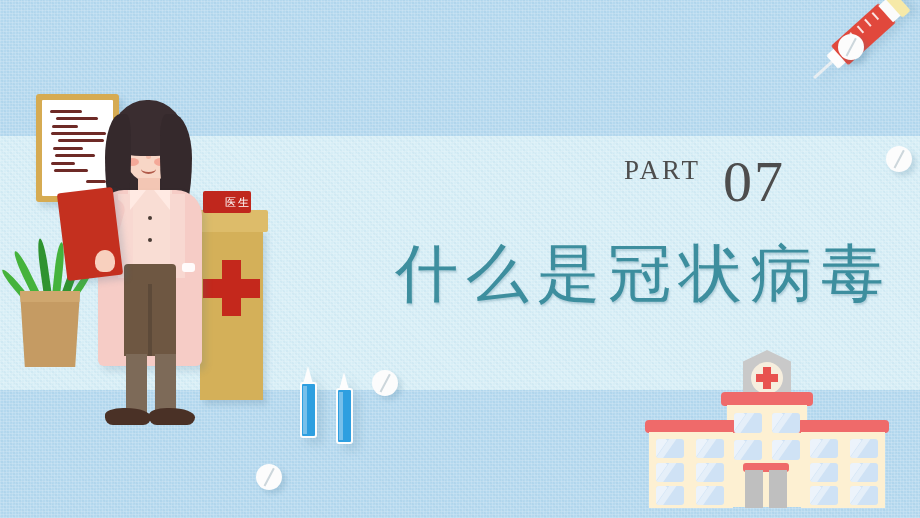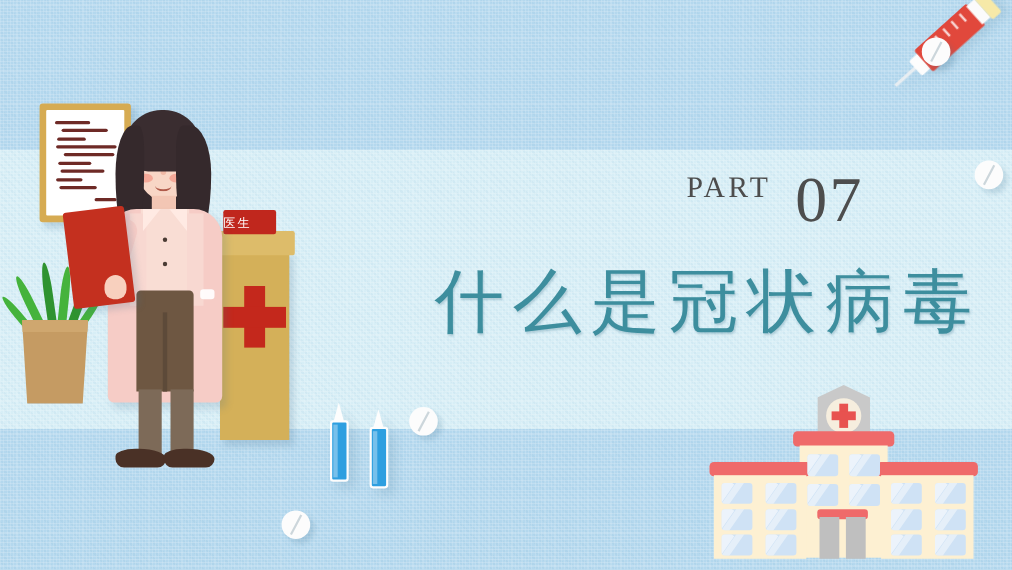--- a/index.html
+++ b/index.html
@@ -60,21 +60,21 @@
     box-shadow:4px 5px 6px rgba(70,110,140,.2);}
   .pot-lip{position:absolute;left:20px;top:213px;width:60px;height:11px;background:#cfa76f;
     clip-path:polygon(0 0,100% 0,99% 100%,1% 100%);}
   .leaf{position:absolute;background:#45b33c;border-radius:60% 60% 4px 4px;transform-origin:bottom center;}
   .leaf.dk{background:#2f9330;}
   
   .cab{position:absolute;left:200px;top:150px;width:63px;height:172px;background:#d4b059;
     box-shadow:4px 5px 6px rgba(70,110,140,.2);}
   .cab-top{position:absolute;left:190px;top:132px;width:78px;height:22px;background:#ddbc6a;border-radius:2px;}
   .cab-sign{position:absolute;left:203px;top:113px;width:48px;height:22px;background:#c0271d;border-radius:2px;
-    display:flex;align-items:center;justify-content:flex-start;}
+    display:flex;align-items:center;justify-content:flex-end;}
   .cab-sign span{color:#fff;font-size:11px;letter-spacing:2px;font-family:"DejaVu Sans",sans-serif;}
   .cross-v{position:absolute;background:#c4281c;}
   .cab-cross-v{left:222px;top:182px;width:19px;height:56px;}
   .cab-cross-h{left:203px;top:201px;width:57px;height:19px;}
   
   .hair-back{position:absolute;left:109px;top:24px;width:78px;height:128px;background:#35292c;
     border-radius:46% 46% 38% 38%/60% 60% 40% 40%;}
   .face{position:absolute;left:123px;top:42px;width:52px;height:62px;background:#f8d6c6;border-radius:46% 46% 48% 48%/42% 42% 58% 58%;}
   .ear{position:absolute;width:9px;height:12px;background:#f3c9b6;border-radius:50%;top:70px;}
   .hair-front{position:absolute;left:110px;top:22px;width:76px;height:56px;background:#3a2d30;

